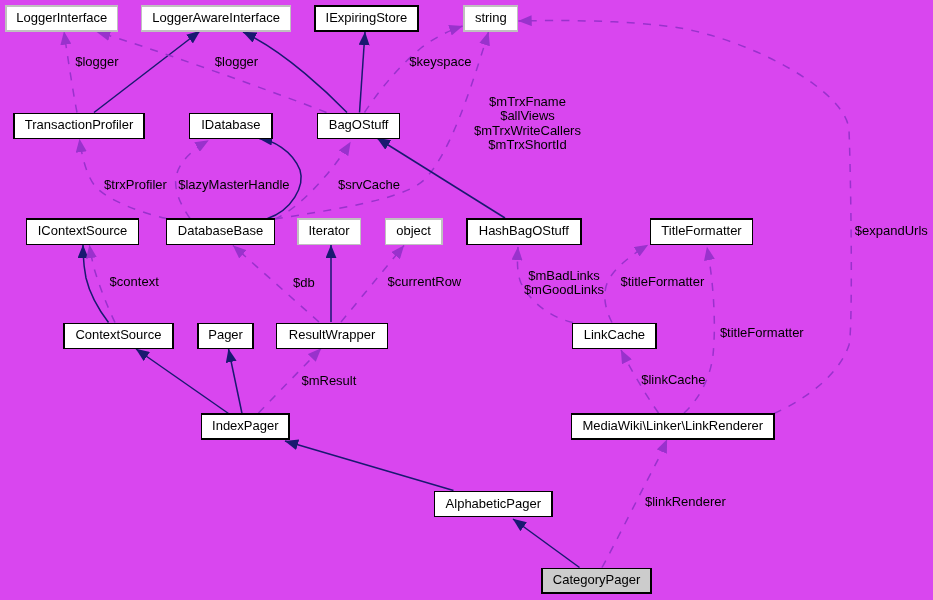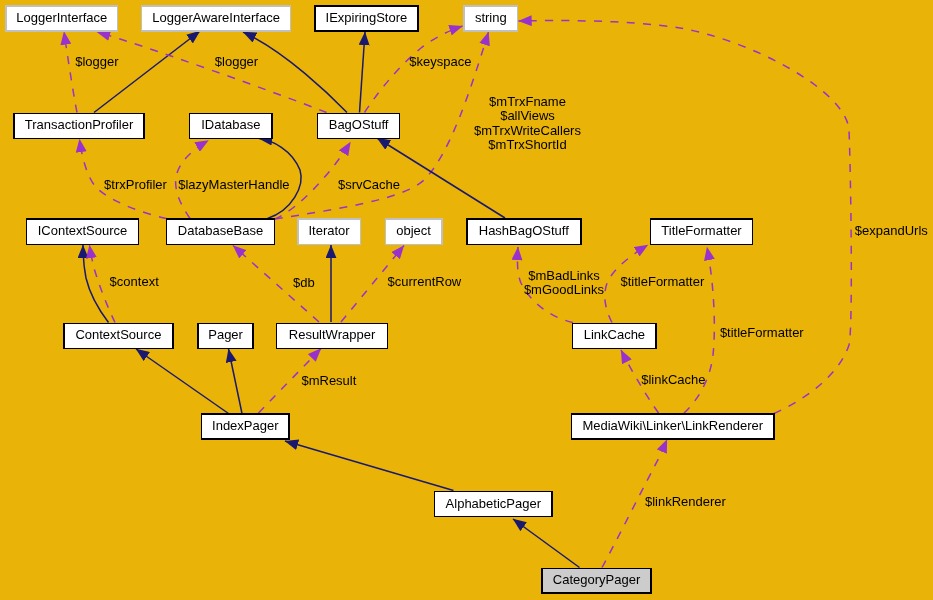--- a/index.html
+++ b/index.html
@@ -11,21 +11,21 @@
   body {
     width: 933px;
     height: 600px;
     overflow: hidden;
     font-family: "Liberation Sans", sans-serif;
   }
   #diagram {
     position: relative;
     width: 933px;
     height: 600px;
-    background: #eab308;
+    background: #d946ef;
   }
   #graph-canvas {
     will-change: transform;
     position: absolute;
     left: 0;
     top: 0;
     display: block;
   }
   .class-name {
     font-family: "Liberation Sans", sans-serif;

